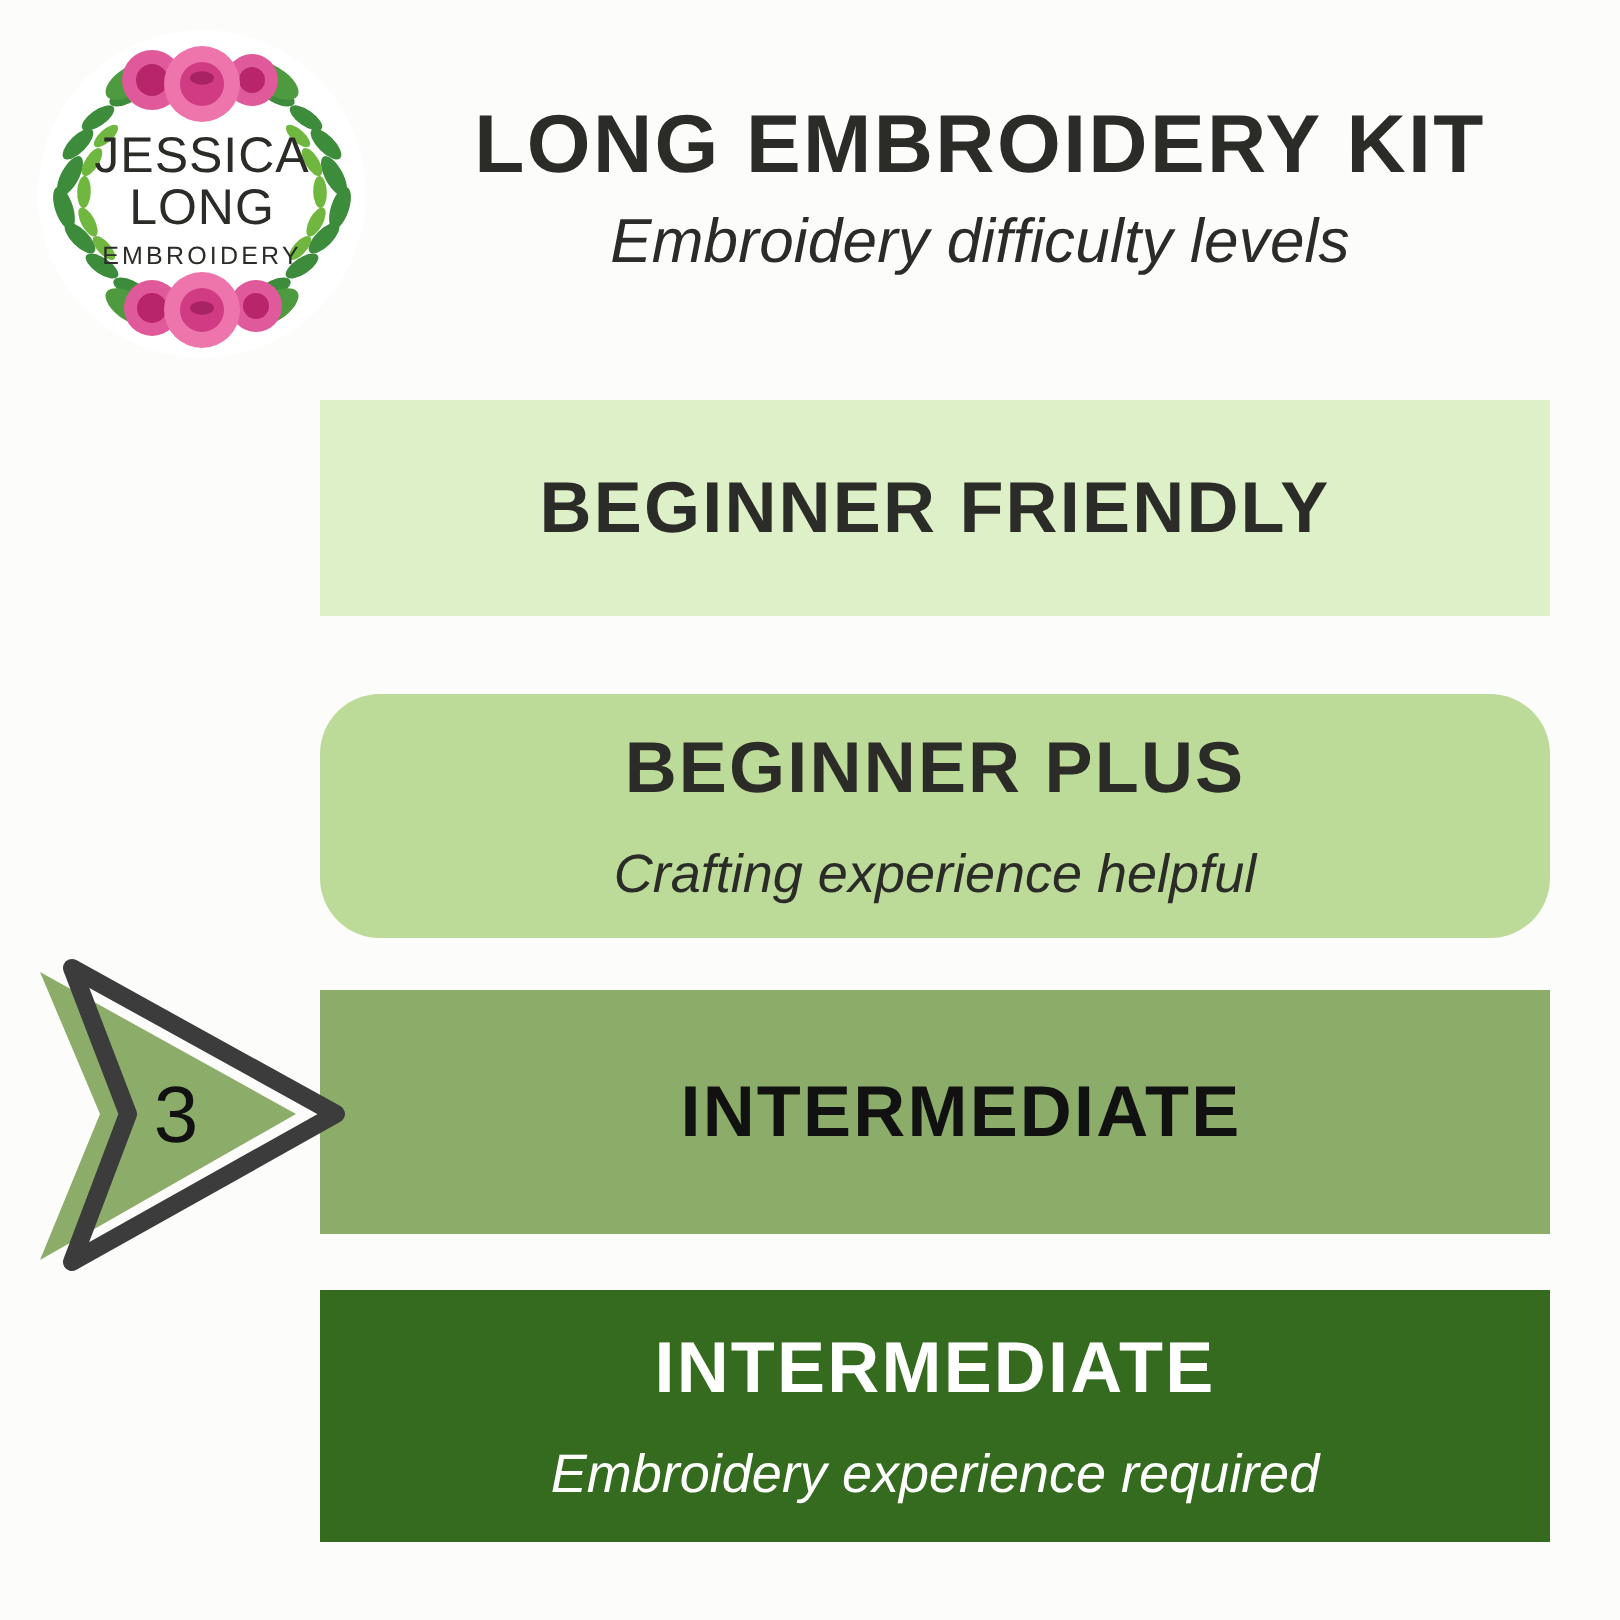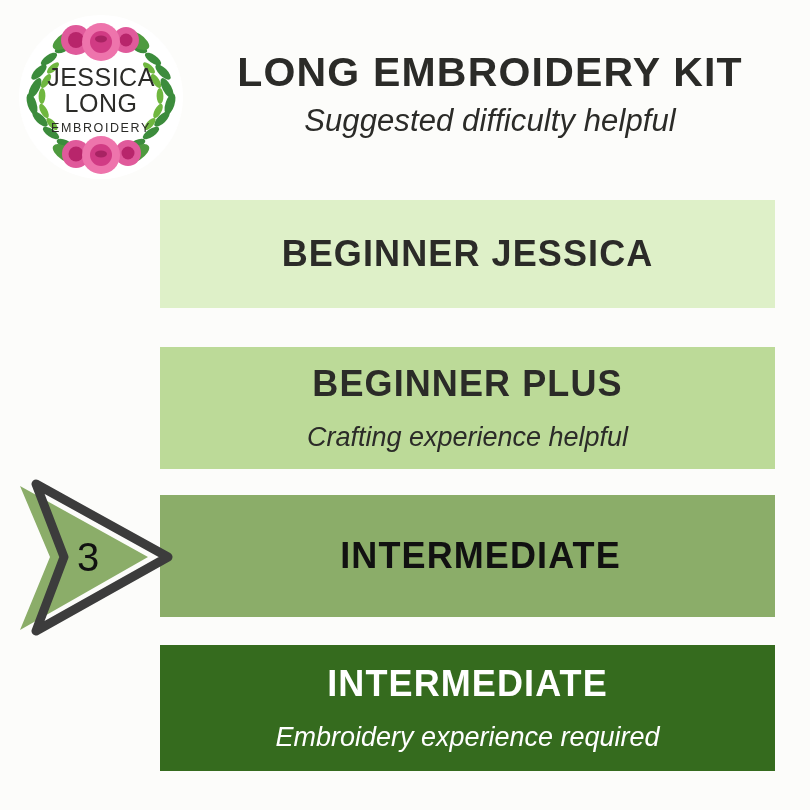--- a/index.html
+++ b/index.html
@@ -70,21 +70,21 @@
   }
   .level-note {
     font-size: 27px;
     font-style: italic;
     line-height: 1.2;
     margin-top: 16px;
     white-space: nowrap;
   }
 
   #level-bar-1 { top: 200px;  height: 108px; }
-  #level-bar-2 { top: 347px;  height: 122px; }
+  #level-bar-2 { top: 347px;  height: 122px; border-radius: 30px; }
   #level-bar-3 { top: 495px;  height: 122px; padding-left: 26px; }
   #level-bar-4 { top: 645px;  height: 126px; }
 
   
   #level-marker {
     position: absolute;
     left: 8px; top: 478px;
     width: 172px; height: 160px;
   }
   #level-marker svg { display: block; width: 172px; height: 160px; }
@@ -172,25 +172,25 @@
       </g>
 
       <text class="logo-text-line" x="83" y="72" text-anchor="middle" font-size="25" letter-spacing="0.5">JESSICA</text>
       <text class="logo-text-line" x="83" y="98" text-anchor="middle" font-size="25" letter-spacing="0.5">LONG</text>
       <text class="logo-text-line" x="83" y="118" text-anchor="middle" font-size="12.5" letter-spacing="1.6">EMBROIDERY</text>
     </svg>
   </div>
 
   <div id="header-block">
     <div id="kit-title">LONG EMBROIDERY KIT</div>
-    <div id="kit-subtitle">Suggested difficulty helpful</div>
+    <div id="kit-subtitle">Embroidery difficulty levels</div>
   </div>
 
   <div class="level-bar" id="level-bar-1" style="background:#DEF0C8;">
-    <div class="level-name" style="color:#2B2B28;">BEGINNER JESSICA</div>
+    <div class="level-name" style="color:#2B2B28;">BEGINNER FRIENDLY</div>
   </div>
 
   <div class="level-bar" id="level-bar-2" style="background:#BCDA98;">
     <div class="level-name" style="color:#2B2B28;">BEGINNER PLUS</div>
     <div class="level-note" style="color:#2B2B28;">Crafting experience helpful</div>
   </div>
 
   <div class="level-bar" id="level-bar-3" style="background:#8BAD69;">
     <div class="level-name" style="color:#111111;">INTERMEDIATE</div>
   </div>

